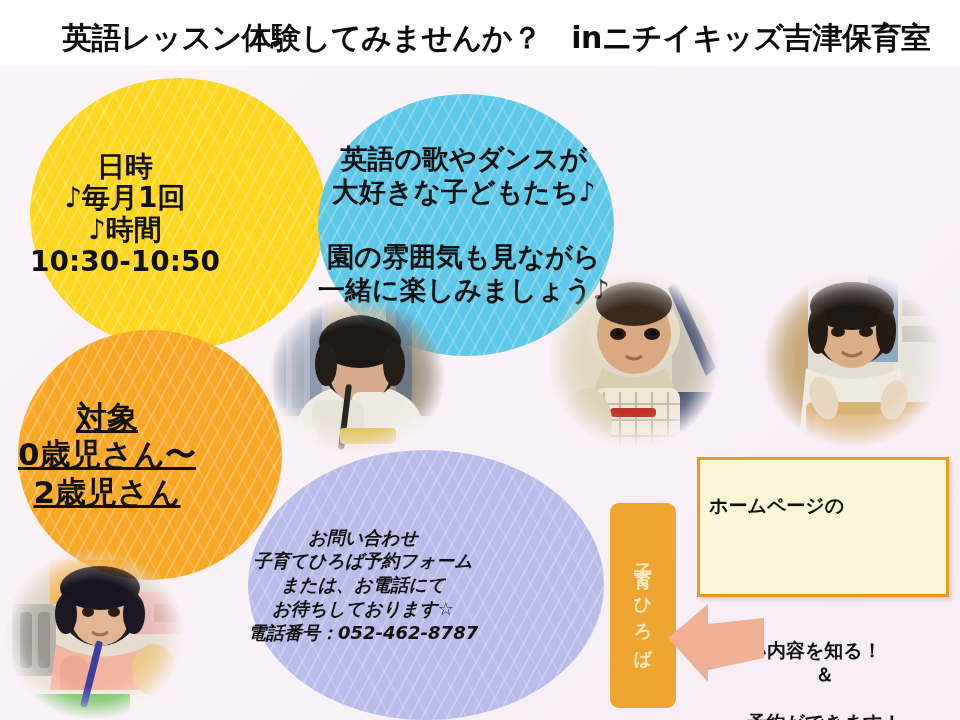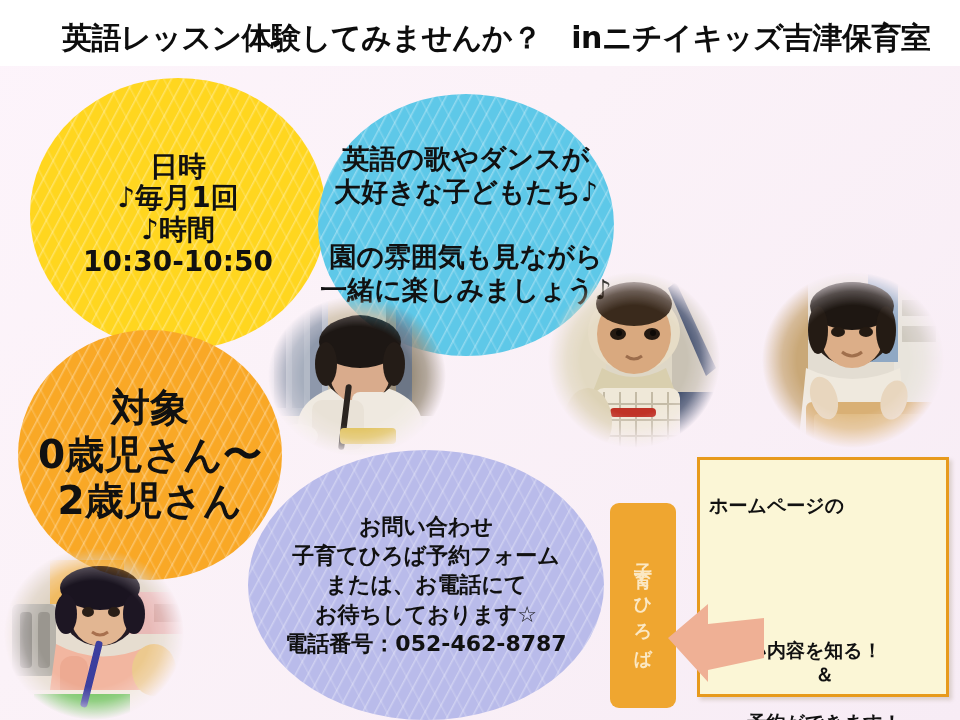--- a/index.html
+++ b/index.html
@@ -36,21 +36,21 @@
     font-family: "DejaVu Sans", "Liberation Sans", sans-serif;
     margin-left: 36px;
   }
 
   
   .blob {
     position: absolute;
     border-radius: 50%;
     display: flex;
     align-items: center;
-    justify-content: center;
+    justify-content: flex-start;
     text-align: center;
     box-sizing: border-box;
   }
   .blob::after {
     
     content: "";
     position: absolute;
     inset: 0;
     border-radius: 50%;
     pointer-events: none;
@@ -98,28 +98,28 @@
     width: 298px; height: 264px;
     background: #3ce019;
   }
   #blob-place .txt { font-size: 23px; line-height: 1.2; }
 
   #blob-target {
     left: 18px; top: 330px;
     width: 264px; height: 250px;
     background: #f9a826;
   }
-  #blob-target .txt { font-size: 39px; line-height: 1.2; }
+  #blob-target .txt { font-size: 31px; line-height: 1.2; text-decoration: underline; }
 
   #blob-contact {
     left: 248px; top: 450px;
     width: 356px; height: 270px;
     background: #b9bbea;
   }
-  #blob-contact .txt { font-size: 22px; line-height: 1.32; }
+  #blob-contact .txt { font-size: 18px; line-height: 1.32; font-style: italic; }
 
   
   .photo {
     position: absolute;
     overflow: hidden;
     z-index: 4;
   }
   .photo .mask {
     position: absolute;
     inset: 0;
@@ -156,21 +156,21 @@
     font-weight: 700;
     color: #fbe8c4;
     letter-spacing: 5px;
     line-height: 1;
   }
 
   
   #callout-box {
     position: absolute;
     left: 697px; top: 457px;
-    width: 252px; height: 240px;
+    width: 252px; height: 140px;
     background: #fbf6d6;
     border: 3px solid #e79a1c;
     box-sizing: border-box;
     box-shadow: 3px 3px 4px rgba(120,100,60,0.22);
     z-index: 5;
     padding: 9px 6px 6px 9px;
   }
   #callout-box .ctxt {
     font-size: 19px;
     font-weight: 700;

